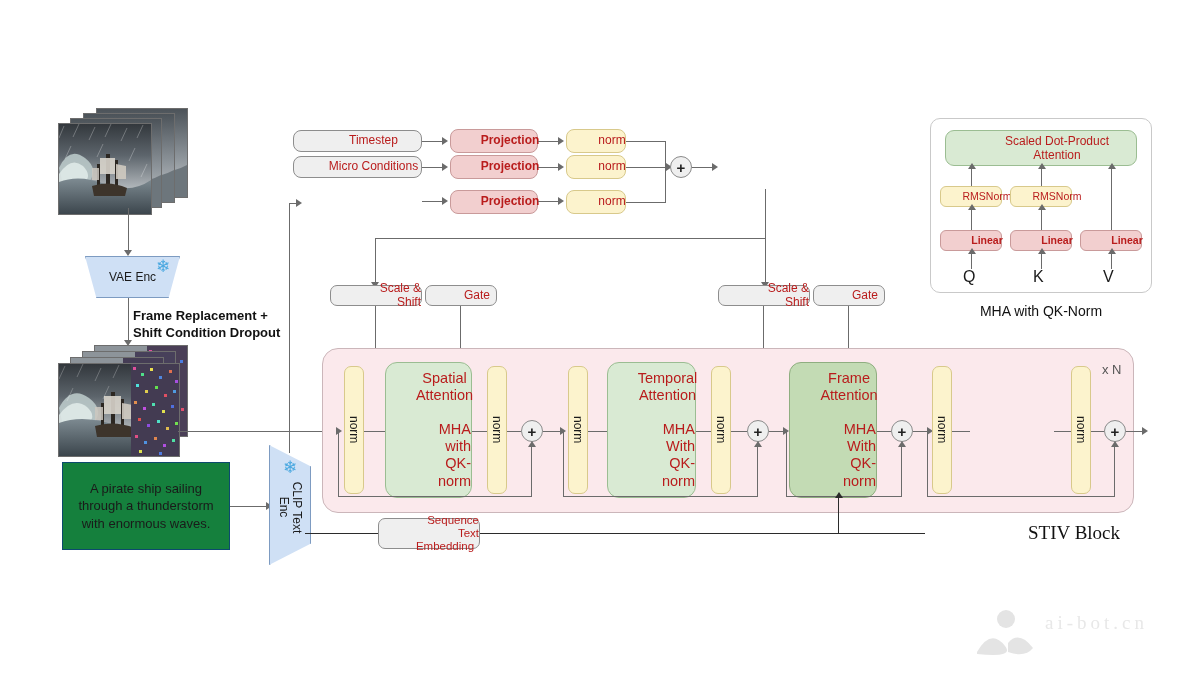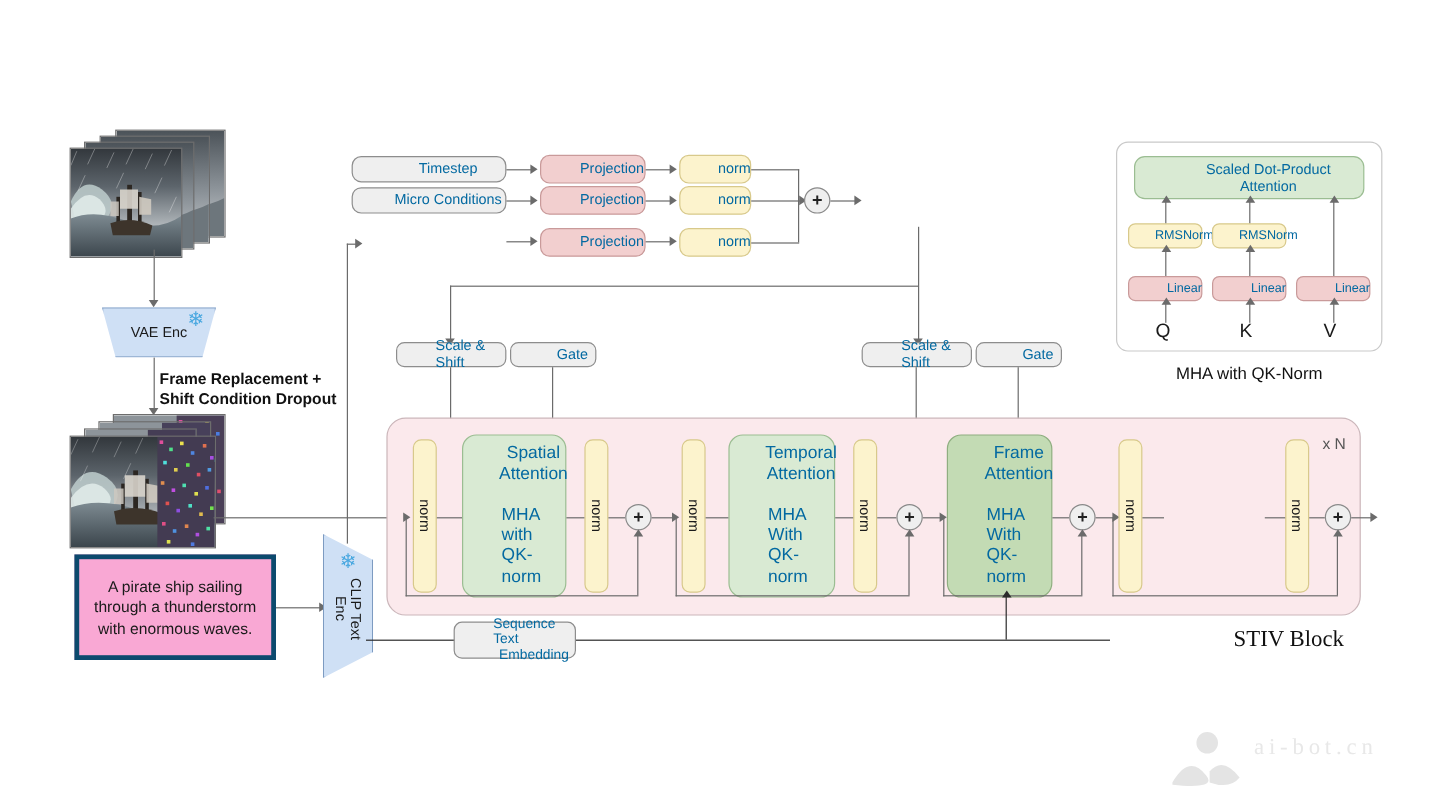--- a/index.html
+++ b/index.html
@@ -3,25 +3,25 @@
 <meta charset="utf-8">
 <style>
   html,body{margin:0;padding:0;background:#fff;}
   body{width:1200px;height:675px;position:relative;overflow:hidden;
        font-family:"Liberation Sans",sans-serif;color:#1a1a1a;}
   #stage{position:absolute;left:0;top:0;width:1200px;height:675px;}
 
   .abs{position:absolute;box-sizing:border-box;}
 
   
-  .node{display:flex;align-items:center;justify-content:center;text-align:left;
+  .node{display:flex;align-items:center;justify-content:center;text-align:right;
         border:1px solid #8a8a8a;border-radius:8px;background:#eeeeee;
-        font-size:12px;line-height:1.15;color:#0369a1;padding-left:32px;}
+        font-size:12px;line-height:1.15;color:#b91c1c;padding-left:32px;}
   .node.grey{background:#efefef;border-color:#8d8d8d;}
-  .node.pink{background:#f2cfcf;border-color:#c99a9a;}
+  .node.pink{background:#f2cfcf;border-color:#c99a9a;font-weight:bold;}
   .node.yellow{background:#fcf3cd;border-color:#d8c98b;}
   .node.green{background:#d9ead3;border-color:#9bbd92;}
   .node.green2{background:#c3dbb4;border-color:#8fae80;}
 
   
   .vnorm{writing-mode:vertical-rl;text-orientation:mixed;
          display:flex;align-items:center;justify-content:center;
          font-size:12px;border:1px solid #d8c98b;background:#fcf3cd;border-radius:7px;}
 
   
@@ -53,21 +53,21 @@
              clip-path:polygon(0% 0%,100% 18%,100% 82%,0% 100%);
              position:relative;}
   .clip-text{writing-mode:vertical-rl;text-orientation:mixed;font-size:12px;
              position:absolute;left:50%;top:52%;transform:translate(-50%,-50%);
              text-align:center;line-height:1.05;}
 
   
   .snow{color:#4aa8e0;font-size:17px;line-height:1;}
 
   
-  .prompt{border:4px solid #0c4a6e;background:#f9a8d4;font-size:13px;line-height:1.35;
+  .prompt{border:1px solid #0c4a6e;background:#15803d;font-size:13px;line-height:1.35;
           display:flex;align-items:center;justify-content:center;text-align:center;
           padding:4px 8px;box-sizing:border-box;}
 
   .caption{font-size:13px;font-weight:bold;color:#111;line-height:1.3;}
 
   
   .inset{border:1px solid #c9c9c9;border-radius:10px;background:#fff;}
   .inset-title{font-size:14px;text-align:center;color:#111;}
 
   

